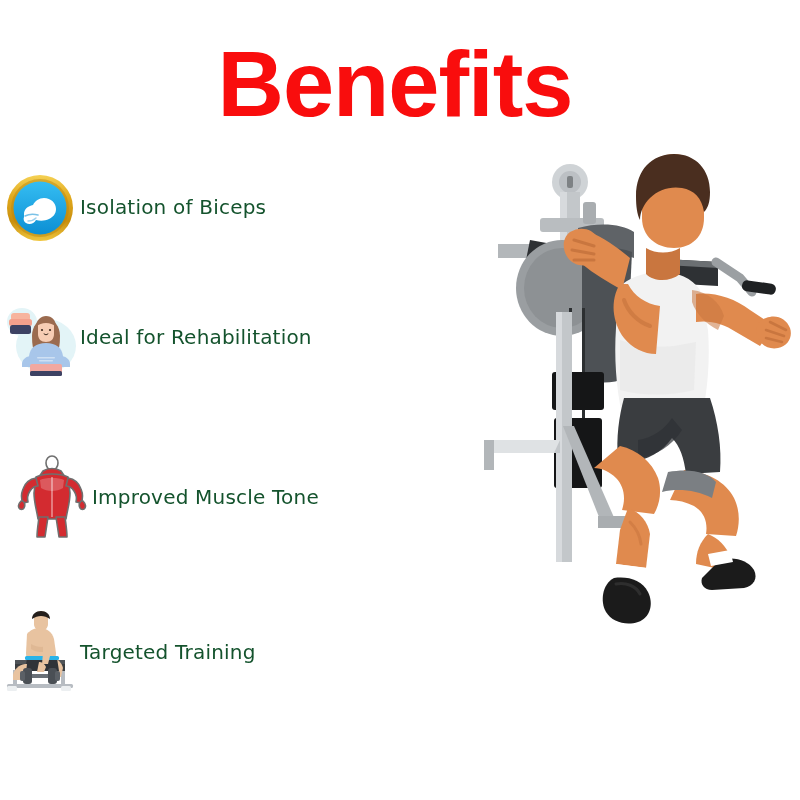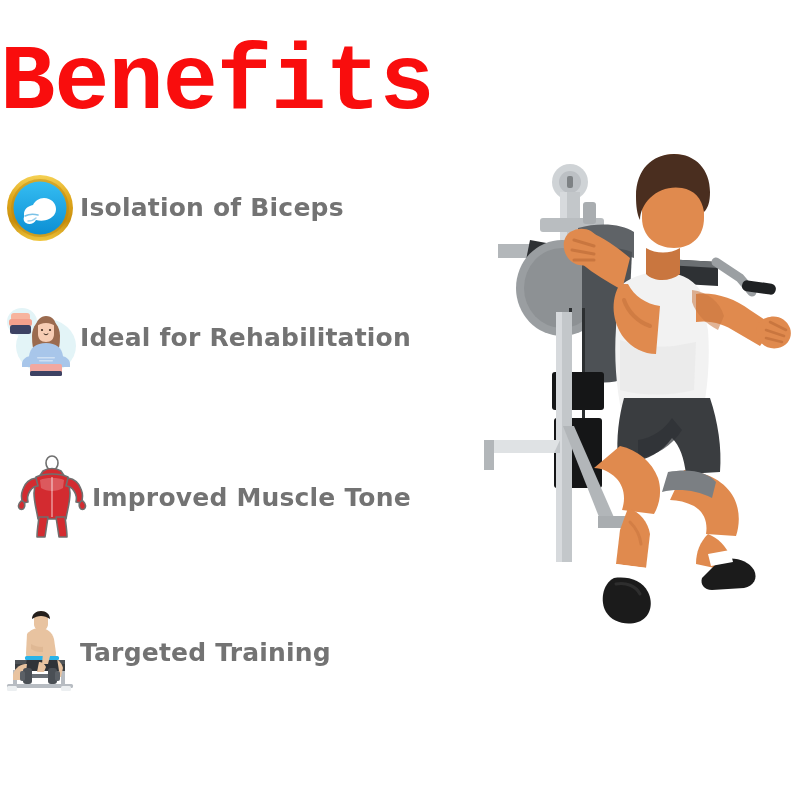--- a/index.html
+++ b/index.html
@@ -22,21 +22,22 @@
     height: 800px;
     background: #ffffff;
   }
 
   
   .page-title {
     position: absolute;
     top: 38px;
     left: 0;
     width: 790px;
-    font-family: Liberation Mono, monospace;
+    text-align: center;
+    font-family: Liberation Sans, sans-serif;
     font-weight: bold;
     font-size: 92px;
     line-height: 1.0;
     color: #f90d0d;
     letter-spacing: -1px;
   }
 
   
   .benefit-list {
     position: absolute;
@@ -59,24 +60,24 @@
     width: 80px;
     min-width: 80px;
     height: 100%;
     position: relative;
     display: flex;
     align-items: center;
     justify-content: center;
   }
   .benefit-label {
     font-family: "DejaVu Sans", "Liberation Sans", sans-serif;
-    font-weight: bold;
-    font-size: 25px;
+    font-weight: normal;
+    font-size: 20px;
     line-height: 1.28;
-    color: #737373;
+    color: #14532d;
     letter-spacing: 0.2px;
     max-width: 380px;
   }
 
   
   .hero-illustration {
     position: absolute;
     left: 470px;
     top: 140px;
     width: 340px;

